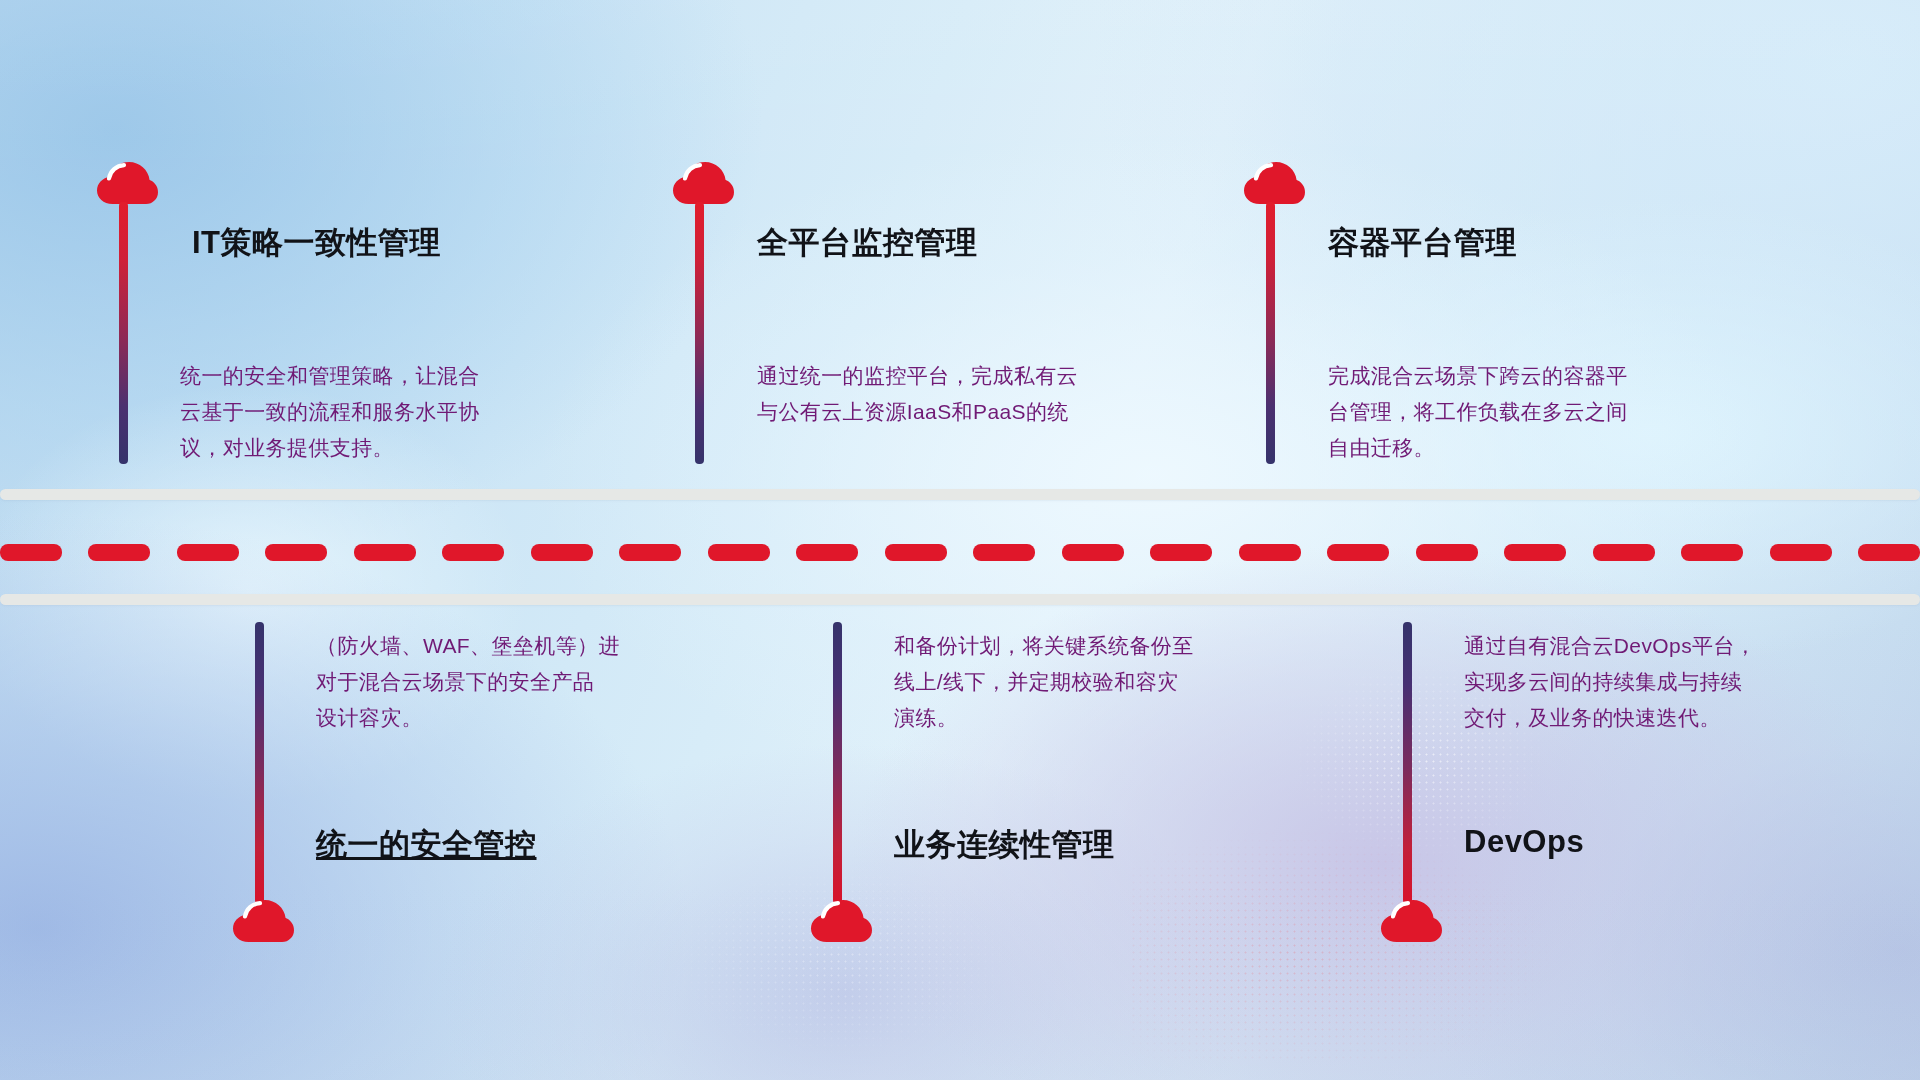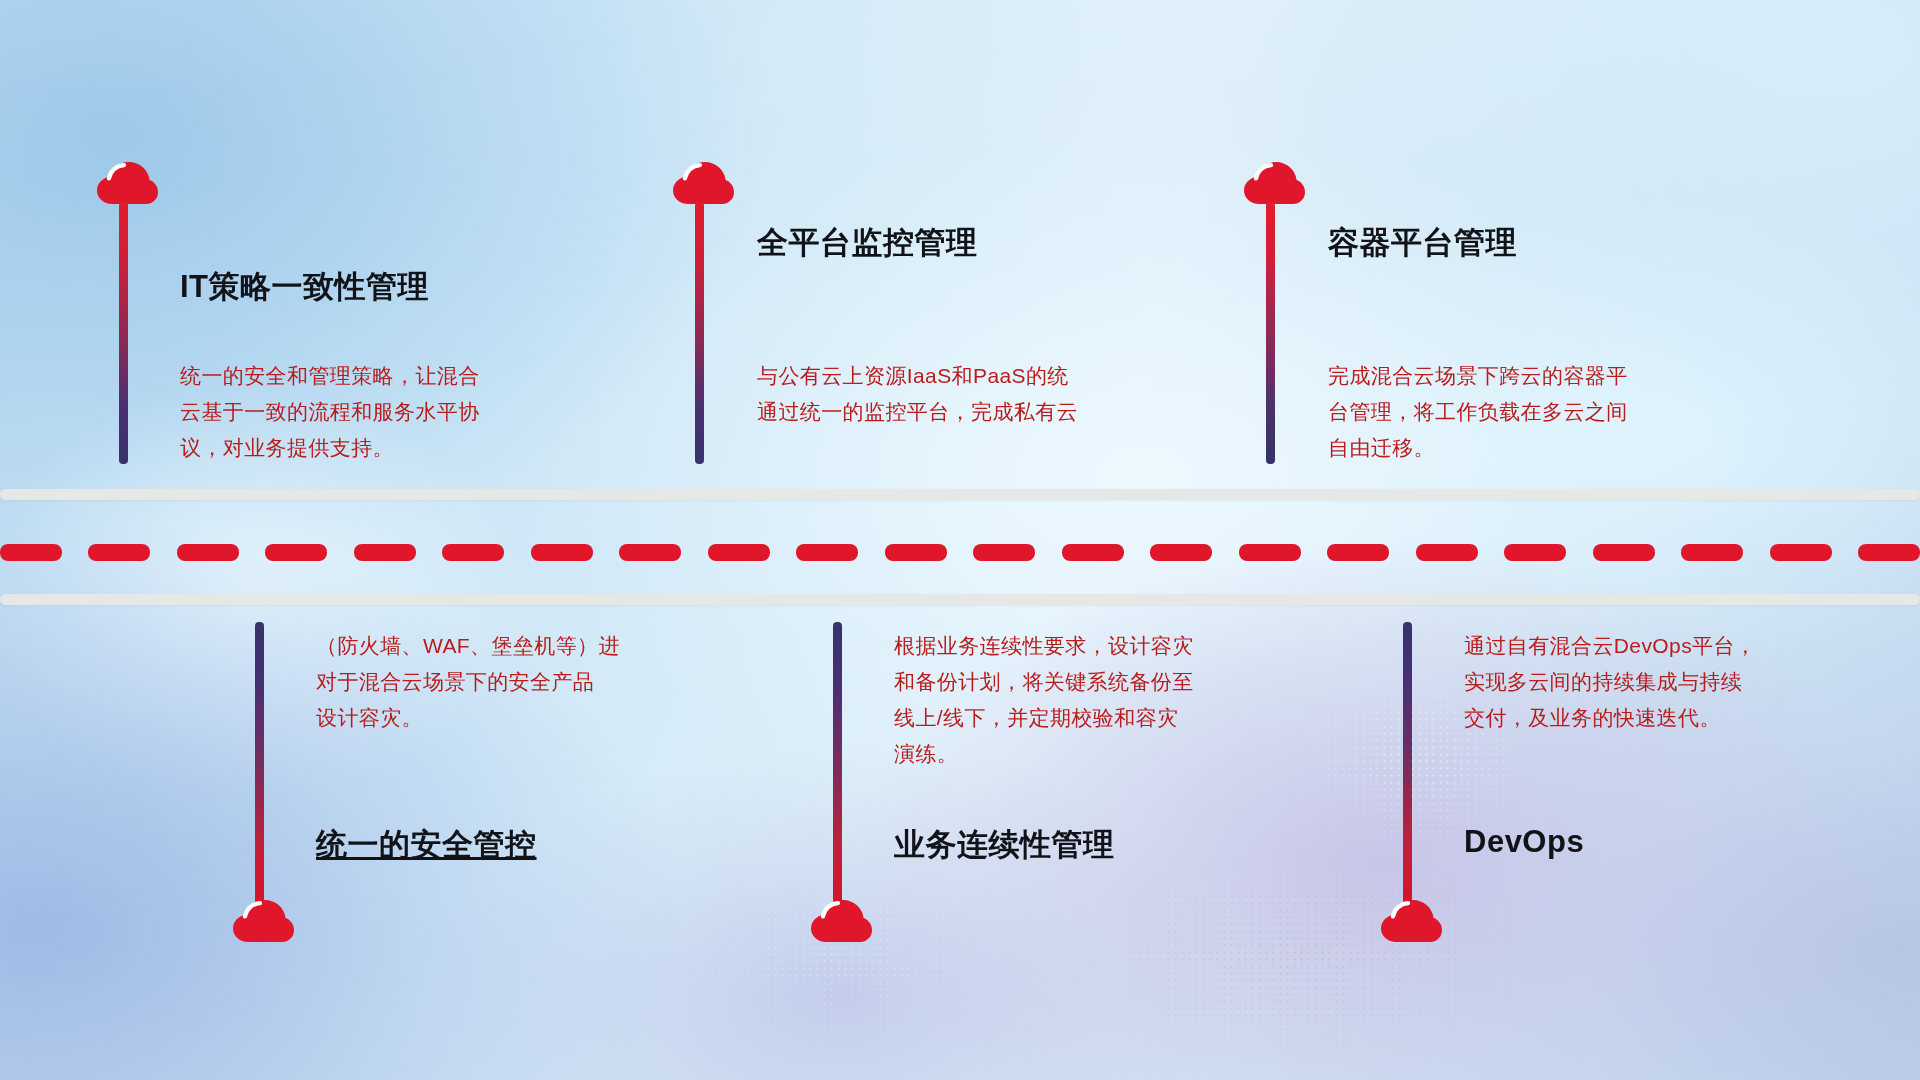--- a/index.html
+++ b/index.html
@@ -111,21 +111,21 @@
   .stem.up   { background:linear-gradient(180deg,#35336b 0%, #463073 22%, #7c2b5d 52%, #c22039 80%, #d8122a 100%); }
 
   .cloud { position:absolute; width:62px; height:46px; }
 
   .panel-title {
     position:absolute; white-space:nowrap;
     font-size:31px; font-weight:700; color:#111318; letter-spacing:.5px;
   }
   .panel-body {
     position:absolute;
-    font-size:21px; line-height:36px; color:#b91c1c; letter-spacing:.4px;
+    font-size:21px; line-height:36px; color:#701a75; letter-spacing:.4px;
   }
   .panel-body span { display:block; white-space:nowrap; }
 </style>
 </head>
 <body>
 
 <div id="bg">
   <div class="bg-layer bg-base"></div>
   <div class="bg-layer bg-tl"></div>
   <div class="bg-layer bg-tr"></div>
@@ -174,42 +174,42 @@
 <div class="panel">
   <div class="cloud" style="left:96px; top:160px;">
     <svg viewBox="0 0 62 46" width="62" height="46">
       <path d="M16.5 44 C7.4 44 1 37.8 1 30.4 C1 23.6 6.3 18 13.3 17 C15.6 8.3 23.6 2 33 2 C43.6 2 52.4 9.8 53.6 20.1 C58.6 21.9 62 26.6 62 32.2 C62 38.8 56.6 44 50 44 Z" fill="#e0172a"></path>
       <path d="M13 18.5 C14.2 11 20.5 5.6 28 5.2" stroke="#ffffff" stroke-width="4.2" stroke-linecap="round" fill="none"></path>
     </svg>
   </div>
   <div class="stem-wrap" style="left:119px; top:202px;">
     <div class="stem down" style="height:262px;"></div>
   </div>
-  <div class="panel-title" style="left:180px; top:222px;margin-top:44px;">IT策略一致性管理</div>
+  <div class="panel-title" style="left:192px; top:222px;">IT策略一致性管理</div>
   <div class="panel-body" style="left:180px; top:358px;">
     <span>统一的安全和管理策略，让混合</span>
     <span>云基于一致的流程和服务水平协</span>
     <span>议，对业务提供支持。</span>
   </div>
 </div>
 
 <div class="panel">
   <div class="cloud" style="left:672px; top:160px;">
     <svg viewBox="0 0 62 46" width="62" height="46">
       <path d="M16.5 44 C7.4 44 1 37.8 1 30.4 C1 23.6 6.3 18 13.3 17 C15.6 8.3 23.6 2 33 2 C43.6 2 52.4 9.8 53.6 20.1 C58.6 21.9 62 26.6 62 32.2 C62 38.8 56.6 44 50 44 Z" fill="#e0172a"></path>
       <path d="M13 18.5 C14.2 11 20.5 5.6 28 5.2" stroke="#ffffff" stroke-width="4.2" stroke-linecap="round" fill="none"></path>
     </svg>
   </div>
   <div class="stem-wrap" style="left:695px; top:202px;">
     <div class="stem down" style="height:262px;"></div>
   </div>
   <div class="panel-title" style="left:757px; top:222px;">全平台监控管理</div>
   <div class="panel-body" style="left:757px; top:358px;">
+    <span>通过统一的监控平台，完成私有云</span>
     <span>与公有云上资源IaaS和PaaS的统</span>
-    <span>通过统一的监控平台，完成私有云</span>
   </div>
 </div>
 
 <div class="panel">
   <div class="cloud" style="left:1243px; top:160px;">
     <svg viewBox="0 0 62 46" width="62" height="46">
       <path d="M16.5 44 C7.4 44 1 37.8 1 30.4 C1 23.6 6.3 18 13.3 17 C15.6 8.3 23.6 2 33 2 C43.6 2 52.4 9.8 53.6 20.1 C58.6 21.9 62 26.6 62 32.2 C62 38.8 56.6 44 50 44 Z" fill="#e0172a"></path>
       <path d="M13 18.5 C14.2 11 20.5 5.6 28 5.2" stroke="#ffffff" stroke-width="4.2" stroke-linecap="round" fill="none"></path>
     </svg>
   </div>
@@ -240,21 +240,20 @@
       <path d="M13 18.5 C14.2 11 20.5 5.6 28 5.2" stroke="#ffffff" stroke-width="4.2" stroke-linecap="round" fill="none"></path>
     </svg>
   </div>
 </div>
 
 <div class="panel">
   <div class="stem-wrap" style="left:833px; top:622px;">
     <div class="stem up" style="height:282px;"></div>
   </div>
   <div class="panel-body" style="left:894px; top:628px;">
-    <span>根据业务连续性要求，设计容灾</span>
     <span>和备份计划，将关键系统备份至</span>
     <span>线上/线下，并定期校验和容灾</span>
     <span>演练。</span>
   </div>
   <div class="panel-title" style="left:894px; top:824px;">业务连续性管理</div>
   <div class="cloud" style="left:810px; top:898px;">
     <svg viewBox="0 0 62 46" width="62" height="46">
       <path d="M16.5 44 C7.4 44 1 37.8 1 30.4 C1 23.6 6.3 18 13.3 17 C15.6 8.3 23.6 2 33 2 C43.6 2 52.4 9.8 53.6 20.1 C58.6 21.9 62 26.6 62 32.2 C62 38.8 56.6 44 50 44 Z" fill="#e0172a"></path>
       <path d="M13 18.5 C14.2 11 20.5 5.6 28 5.2" stroke="#ffffff" stroke-width="4.2" stroke-linecap="round" fill="none"></path>
     </svg>

